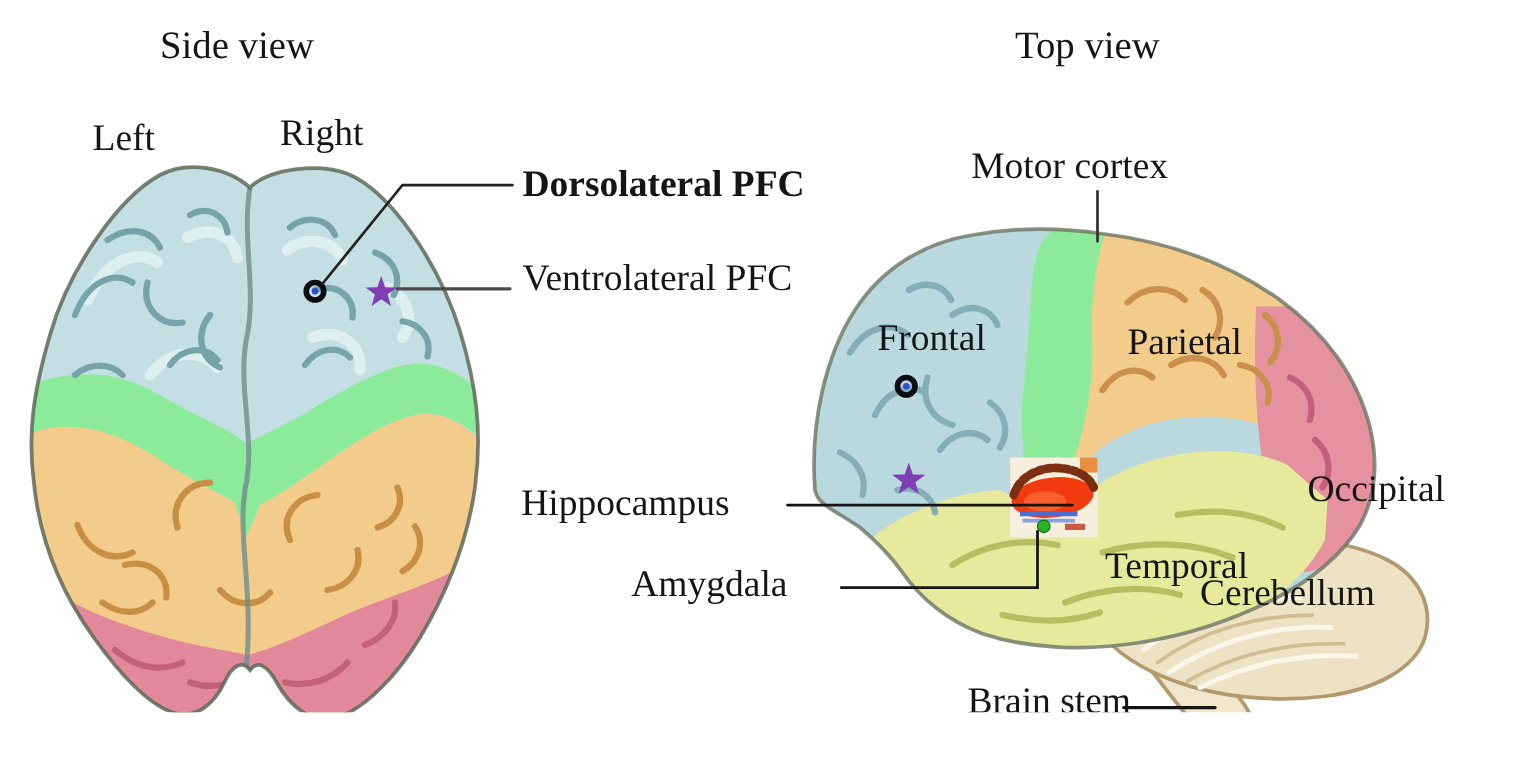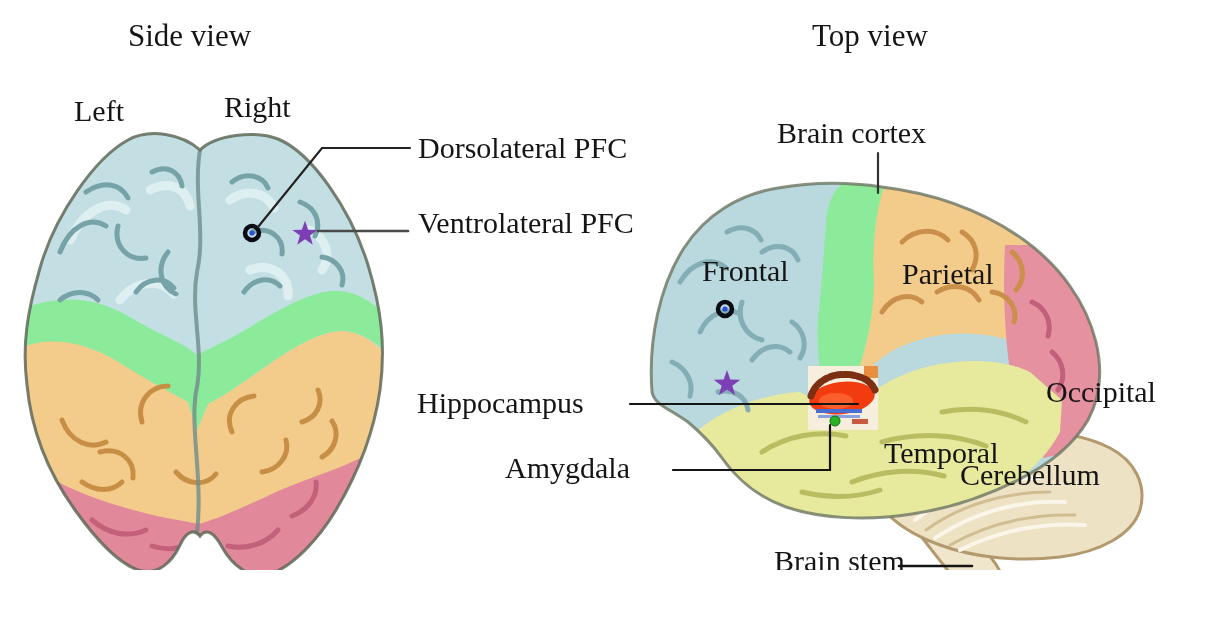--- a/index.html
+++ b/index.html
@@ -229,25 +229,25 @@
       <line x1="878" y1="153" x2="878" y2="193" stroke="#333333" stroke-width="2.2"></line>
       <line x1="630" y1="404" x2="858" y2="404" stroke="#151515" stroke-width="2.2"></line>
       <polyline points="673,470 830,470 830,425" stroke="#151515" stroke-width="2.2"></polyline>
       <line x1="899" y1="566" x2="972" y2="566" stroke="#151515" stroke-width="2.6"></line>
     </g>
   </svg>
 
   <div class="lbl title" style="left:128px;top:19px;">Side view</div>
   <div class="lbl" style="left:74px;top:94px;">Left</div>
   <div class="lbl" style="left:224px;top:90px;">Right</div>
-  <div class="lbl" style="left:418px;top:131px;">Dorsolateral PFC</div>
+  <div class="lbl" style="left:418px;top:131px;font-weight:bold;">Dorsolateral PFC</div>
   <div class="lbl" style="left:418px;top:206px;">Ventrolateral PFC</div>
 
   <div class="lbl title" style="left:812px;top:19px;">Top view</div>
-  <div class="lbl" style="left:777px;top:116px;">Brain cortex</div>
+  <div class="lbl" style="left:777px;top:116px;">Motor cortex</div>
   <div class="lbl" style="left:702px;top:254px;">Frontal</div>
   <div class="lbl" style="left:902px;top:257px;">Parietal</div>
   <div class="lbl" style="left:1046px;top:347px;margin-top:28px;">Occipital</div>
   <div class="lbl" style="left:884px;top:389px;margin-top:47px;">Temporal</div>
   <div class="lbl" style="left:505px;top:451px;">Amygdala</div>
   <div class="lbl" style="left:417px;top:386px;">Hippocampus</div>
   <div class="lbl" style="left:960px;top:458px;">Cerebellum</div>
   <div class="lbl" style="left:734px;top:544px;margin-left:40px;">Brain stem</div>
 
 </div>

